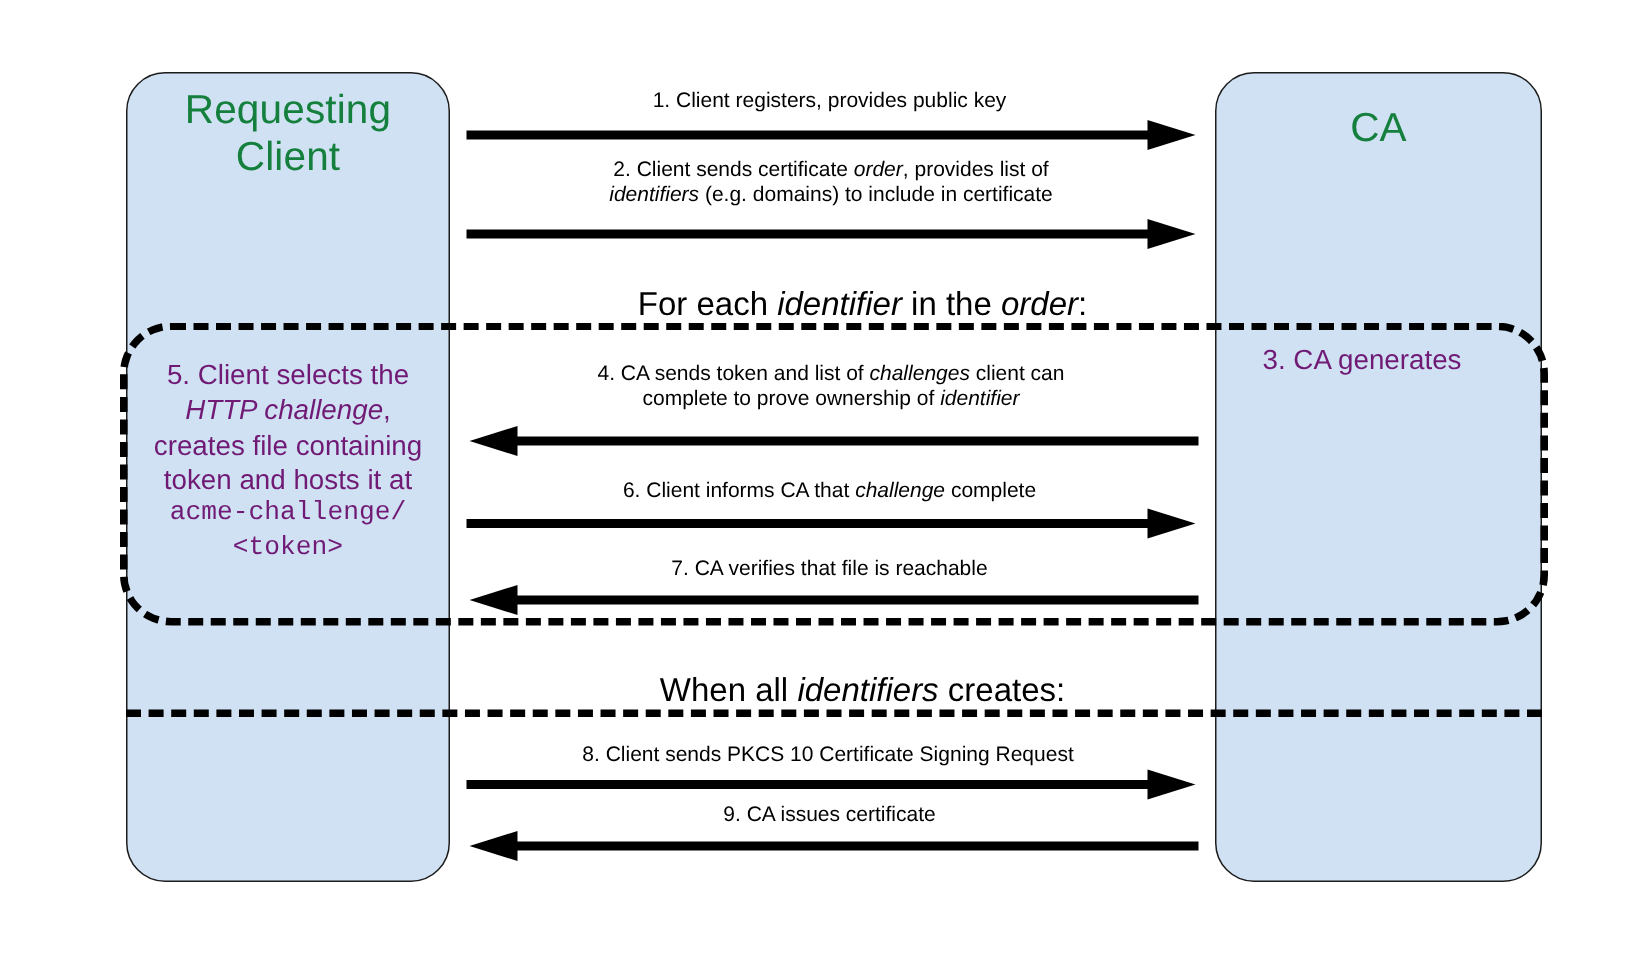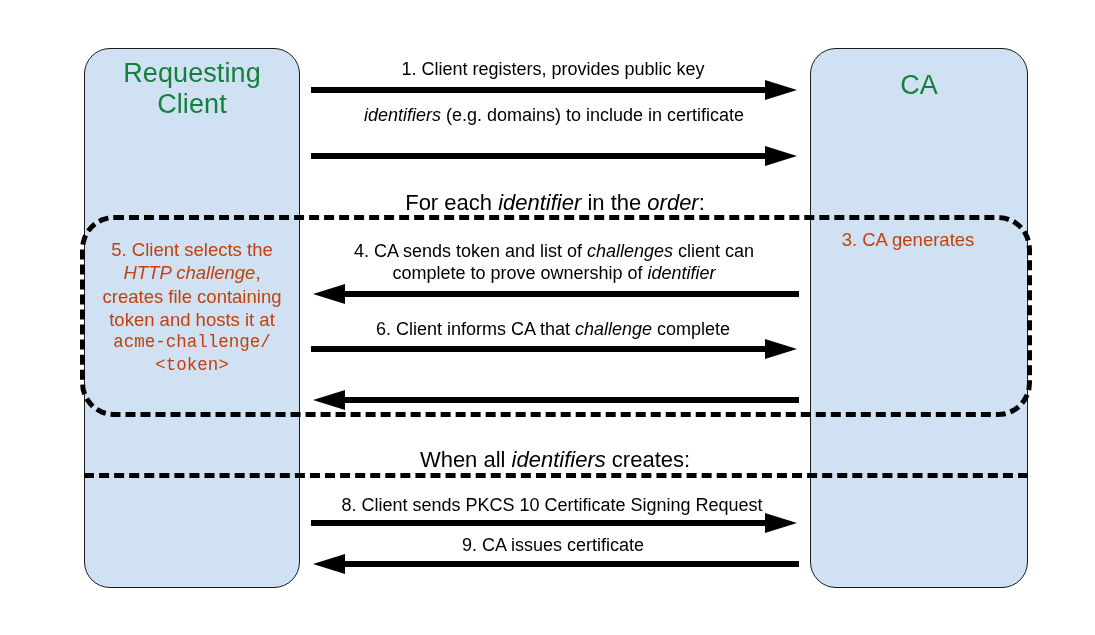--- a/index.html
+++ b/index.html
@@ -55,47 +55,48 @@
   }
 
   
   .section-caption {
     position: absolute;
     text-align: center;
     font-size: 22px;
     color: #000000;
     background: transparent;
     white-space: nowrap;
+    margin-left: 20px;
   }
   .section-caption .cap-bg {
     background: #ffffff;
     padding: 0 8px;
   }
 
   
   .msg-label {
     position: absolute;
     text-align: center;
-    font-size: 18px;
+    font-size: 14px;
     line-height: 1.24;
     color: #000000;
   }
   .arrow {
     position: absolute;
     height: 24px;
   }
   .arrow svg { display: block; }
 
   
   .note {
     position: absolute;
     text-align: center;
     font-size: 18.5px;
     line-height: 1.26;
-    color: #c2410c;
+    color: #701a75;
   }
   .mono {
     font-family: "Liberation Mono", monospace;
     font-size: 17.5px;
     line-height: 1.3;
   }
   .it { font-style: italic; }
 </style>
 </head>
 <body>
@@ -120,20 +121,23 @@
   </div>
   <div class="arrow" style="left:310px; top:79px; width:488px;">
     <svg width="488" height="22" viewBox="0 0 488 22" aria-hidden="true">
       <line x1="1" y1="11" x2="462" y2="11" stroke="#000" stroke-width="6"></line>
       <polygon points="455,1 487,11 455,21" fill="#000"></polygon>
     </svg>
   </div>
 
   <div class="msg-label" style="left:308px; top:104px; width:492px;">
     <div>
+      <span>2. Client sends certificate </span><span class="it">order</span><span>, provides list of</span>
+    </div>
+    <div>
       <span class="it">identifiers</span><span> (e.g. domains) to include in certificate</span>
     </div>
   </div>
   <div class="arrow" style="left:310px; top:145px; width:488px;">
     <svg width="488" height="22" viewBox="0 0 488 22" aria-hidden="true">
       <line x1="1" y1="11" x2="462" y2="11" stroke="#000" stroke-width="6"></line>
       <polygon points="455,1 487,11 455,21" fill="#000"></polygon>
     </svg>
   </div>
 
@@ -178,20 +182,23 @@
   <div class="msg-label" style="left:308px; top:318px; width:490px;">
     <span>6. Client informs CA that </span><span class="it">challenge</span><span> complete</span>
   </div>
   <div class="arrow" style="left:310px; top:338px; width:488px;">
     <svg width="488" height="22" viewBox="0 0 488 22" aria-hidden="true">
       <line x1="1" y1="11" x2="462" y2="11" stroke="#000" stroke-width="6"></line>
       <polygon points="455,1 487,11 455,21" fill="#000"></polygon>
     </svg>
   </div>
 
+  <div class="msg-label" style="left:308px; top:370px; width:490px;">
+    <span>7. CA verifies that file is reachable</span>
+  </div>
   <div class="arrow" style="left:308px; top:389px; width:492px;">
     <svg width="492" height="22" viewBox="0 0 492 22" aria-hidden="true">
       <line x1="30" y1="11" x2="491" y2="11" stroke="#000" stroke-width="6"></line>
       <polygon points="37,1 5,11 37,21" fill="#000"></polygon>
     </svg>
   </div>
 
   <div class="divider" style="left:84px; top:473px; width:944px;"></div>
 
   <div class="section-caption" style="left:300px; top:447px; width:510px;">

